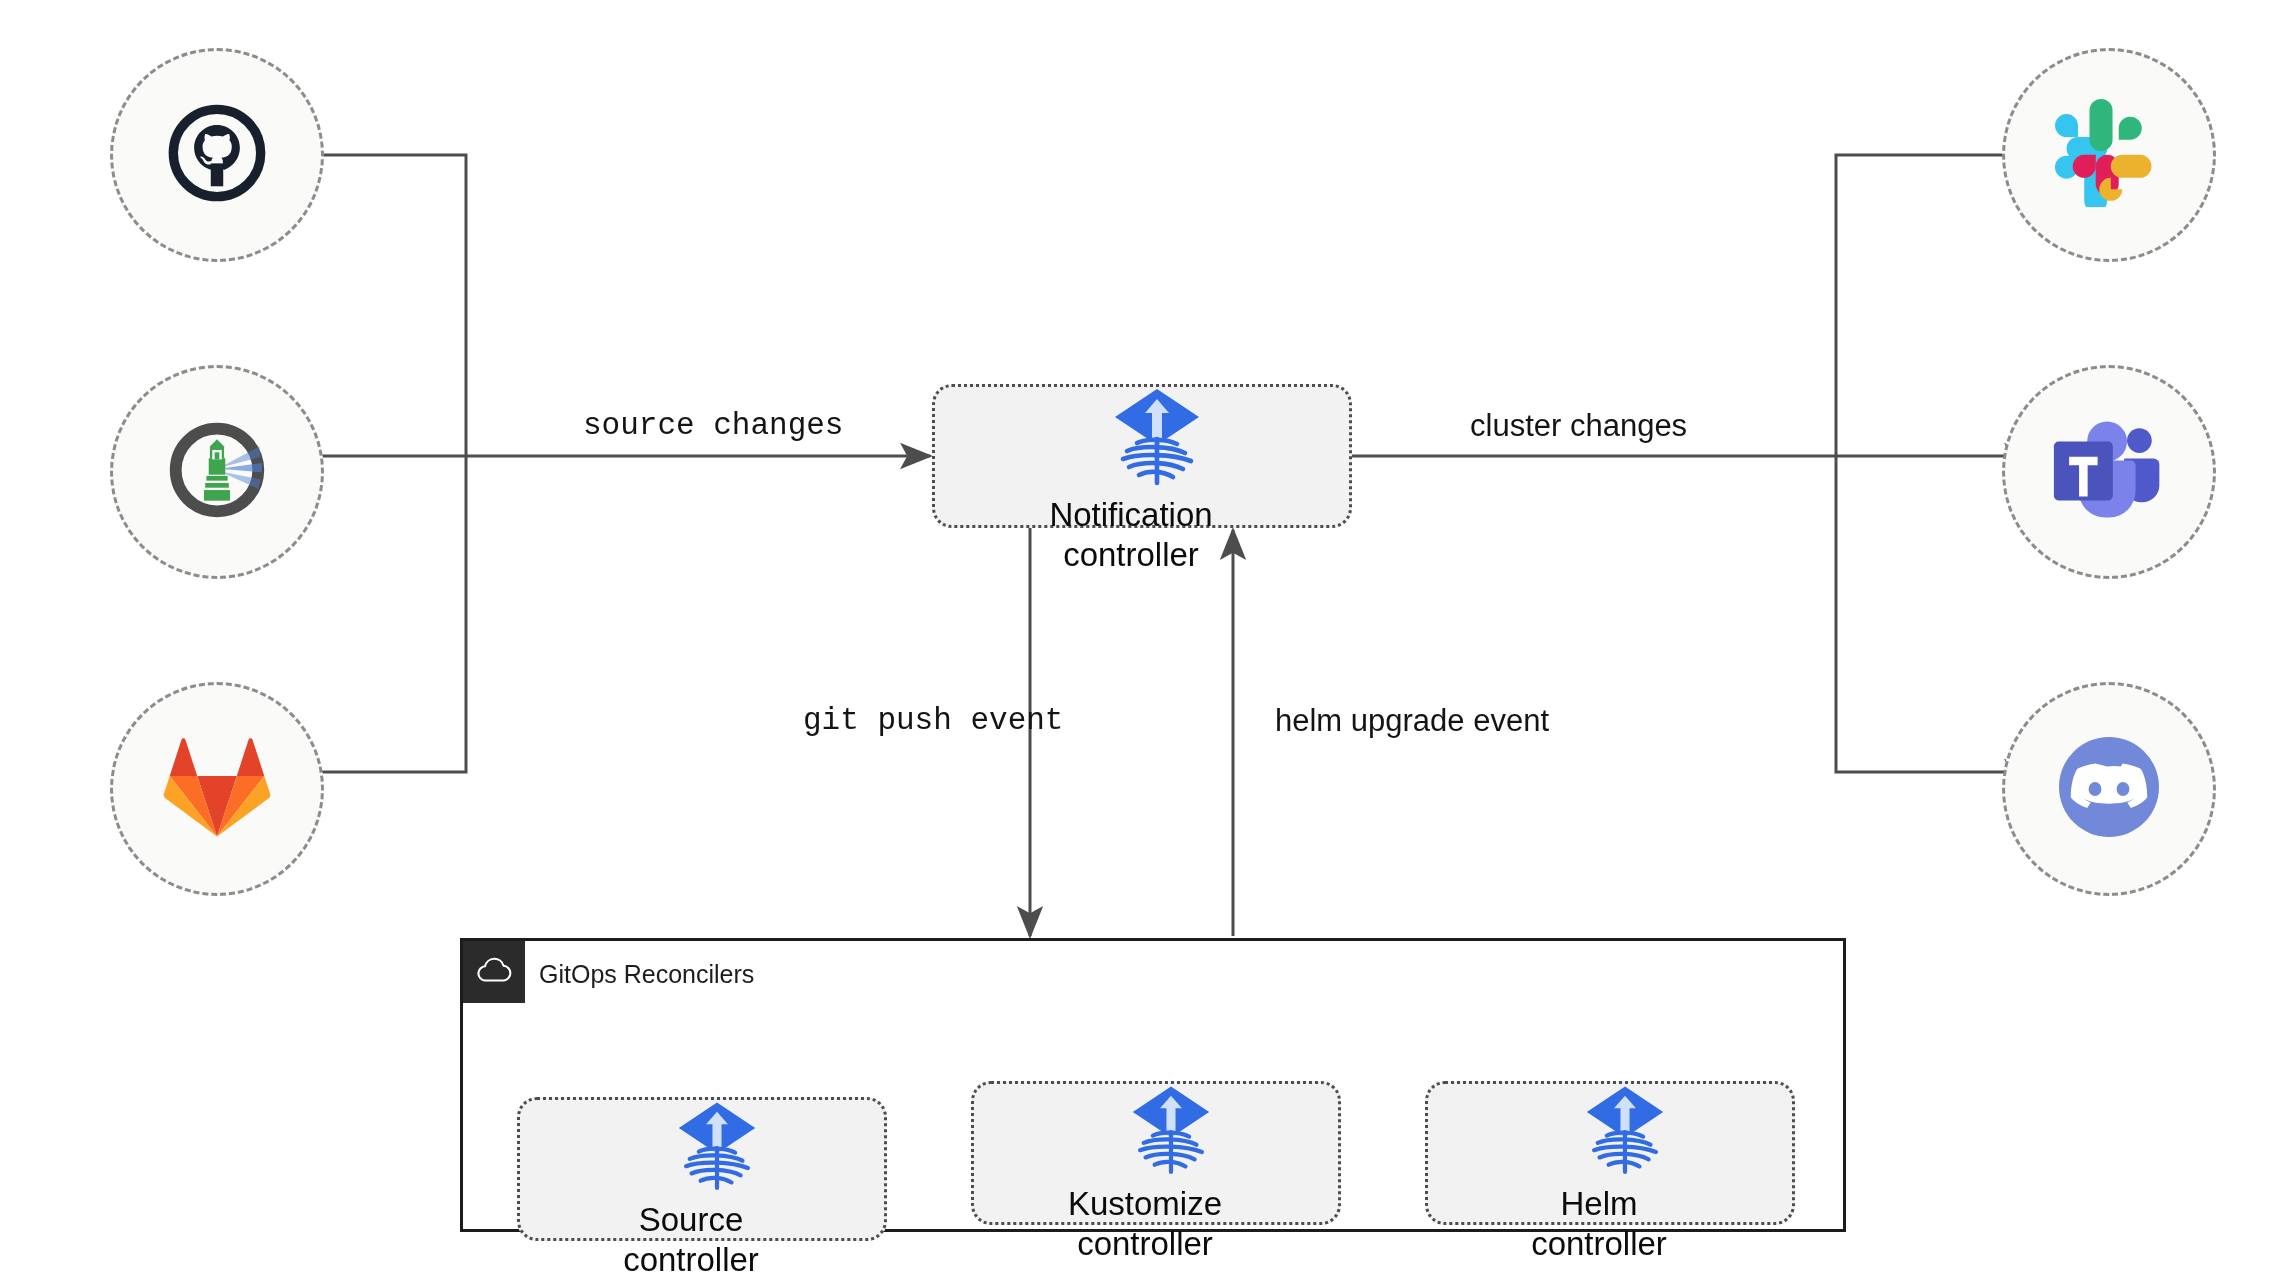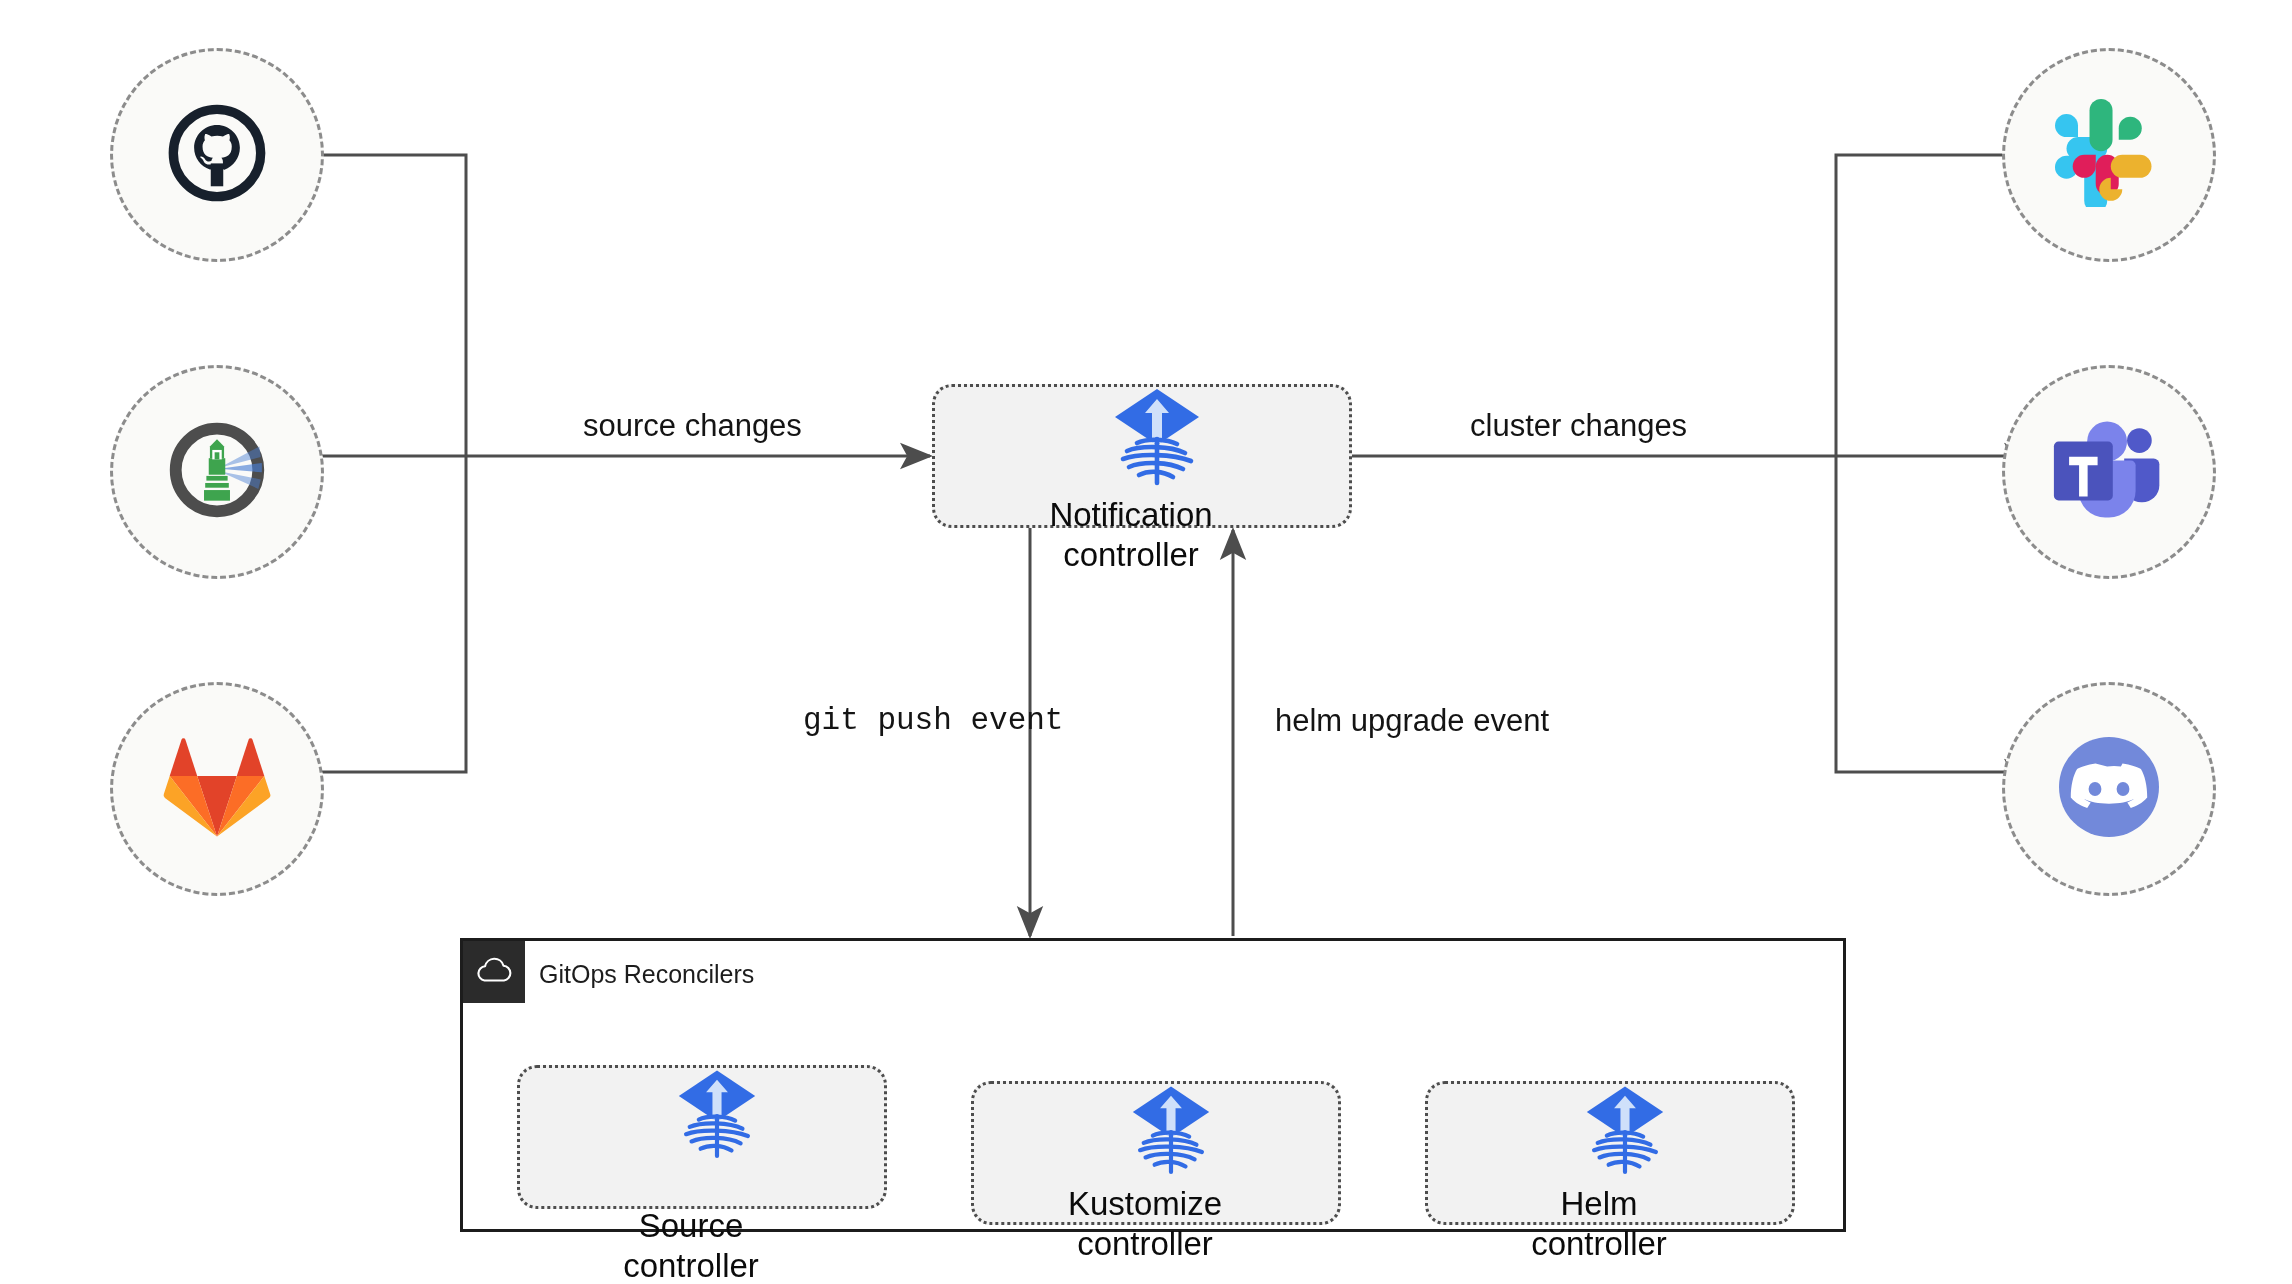--- a/index.html
+++ b/index.html
@@ -220,21 +220,21 @@
   <div id="gitops-container">
     <div id="gitops-tab">
       <span>
         <svg width="38" height="26" viewBox="0 0 40 26" xmlns="http://www.w3.org/2000/svg">
           <path d="M10 24 a7.5 7.5 0 0 1 .6-14.9 A10 10 0 0 1 30 8.5 a7.8 7.8 0 0 1 .5 15.5 Z" fill="none" stroke="#ffffff" stroke-width="2.2" stroke-linejoin="round"></path>
         </svg>
       </span>
     </div>
     <div id="gitops-title">GitOps Reconcilers</div>
 
-    <div class="ctrl-box" style="left:54px; top:124px; width:370px; height:144px;gap:38px;">
+    <div class="ctrl-box" style="left:54px; top:156px; width:370px; height:144px;">
       <span class="ctrl-logo">
         <svg width="80" height="96" viewBox="0 0 88 104" xmlns="http://www.w3.org/2000/svg">
           <path d="M44 2 L86 30 L44 58 L2 30 Z" fill="#326ce5"></path>
           <path d="M44 12 L56 26 H49 V56 H39 V26 H32 Z" fill="#cfe0fa"></path>
           <g stroke="#326ce5" stroke-width="4.6" fill="none" stroke-linecap="round">
             <path d="M24 56 C34 51, 54 52, 64 57"></path>
             <path d="M14 64 C28 58, 58 59, 72 66"></path>
             <path d="M10 72 C26 66, 60 67, 78 74"></path>
             <path d="M16 80 C30 74, 56 75, 70 82"></path>
             <path d="M26 88 C36 83, 50 84, 60 90"></path>
@@ -278,21 +278,21 @@
             <path d="M26 88 C36 83, 50 84, 60 90"></path>
             <path d="M44 52 L44 96"></path>
           </g>
         </svg>
       </span>
       <span class="ctrl-label">Helm
 controller</span>
     </div>
   </div>
 
-  <div class="edge-label" style="left:583px; top:410px;">source changes</div>
+  <div class="edge-label" style="left:583px; top:410px;font-family:Liberation Mono, monospace;">source changes</div>
 
   <div class="edge-label" style="left:1470px; top:410px;">cluster changes</div>
 
   <div class="edge-label" style="left:803px; top:705px;font-family:Liberation Mono, monospace;">git push event</div>
 
   <div class="edge-label" style="left:1275px; top:705px;">helm upgrade event</div>
 
 </div>
 
 </body></html>

